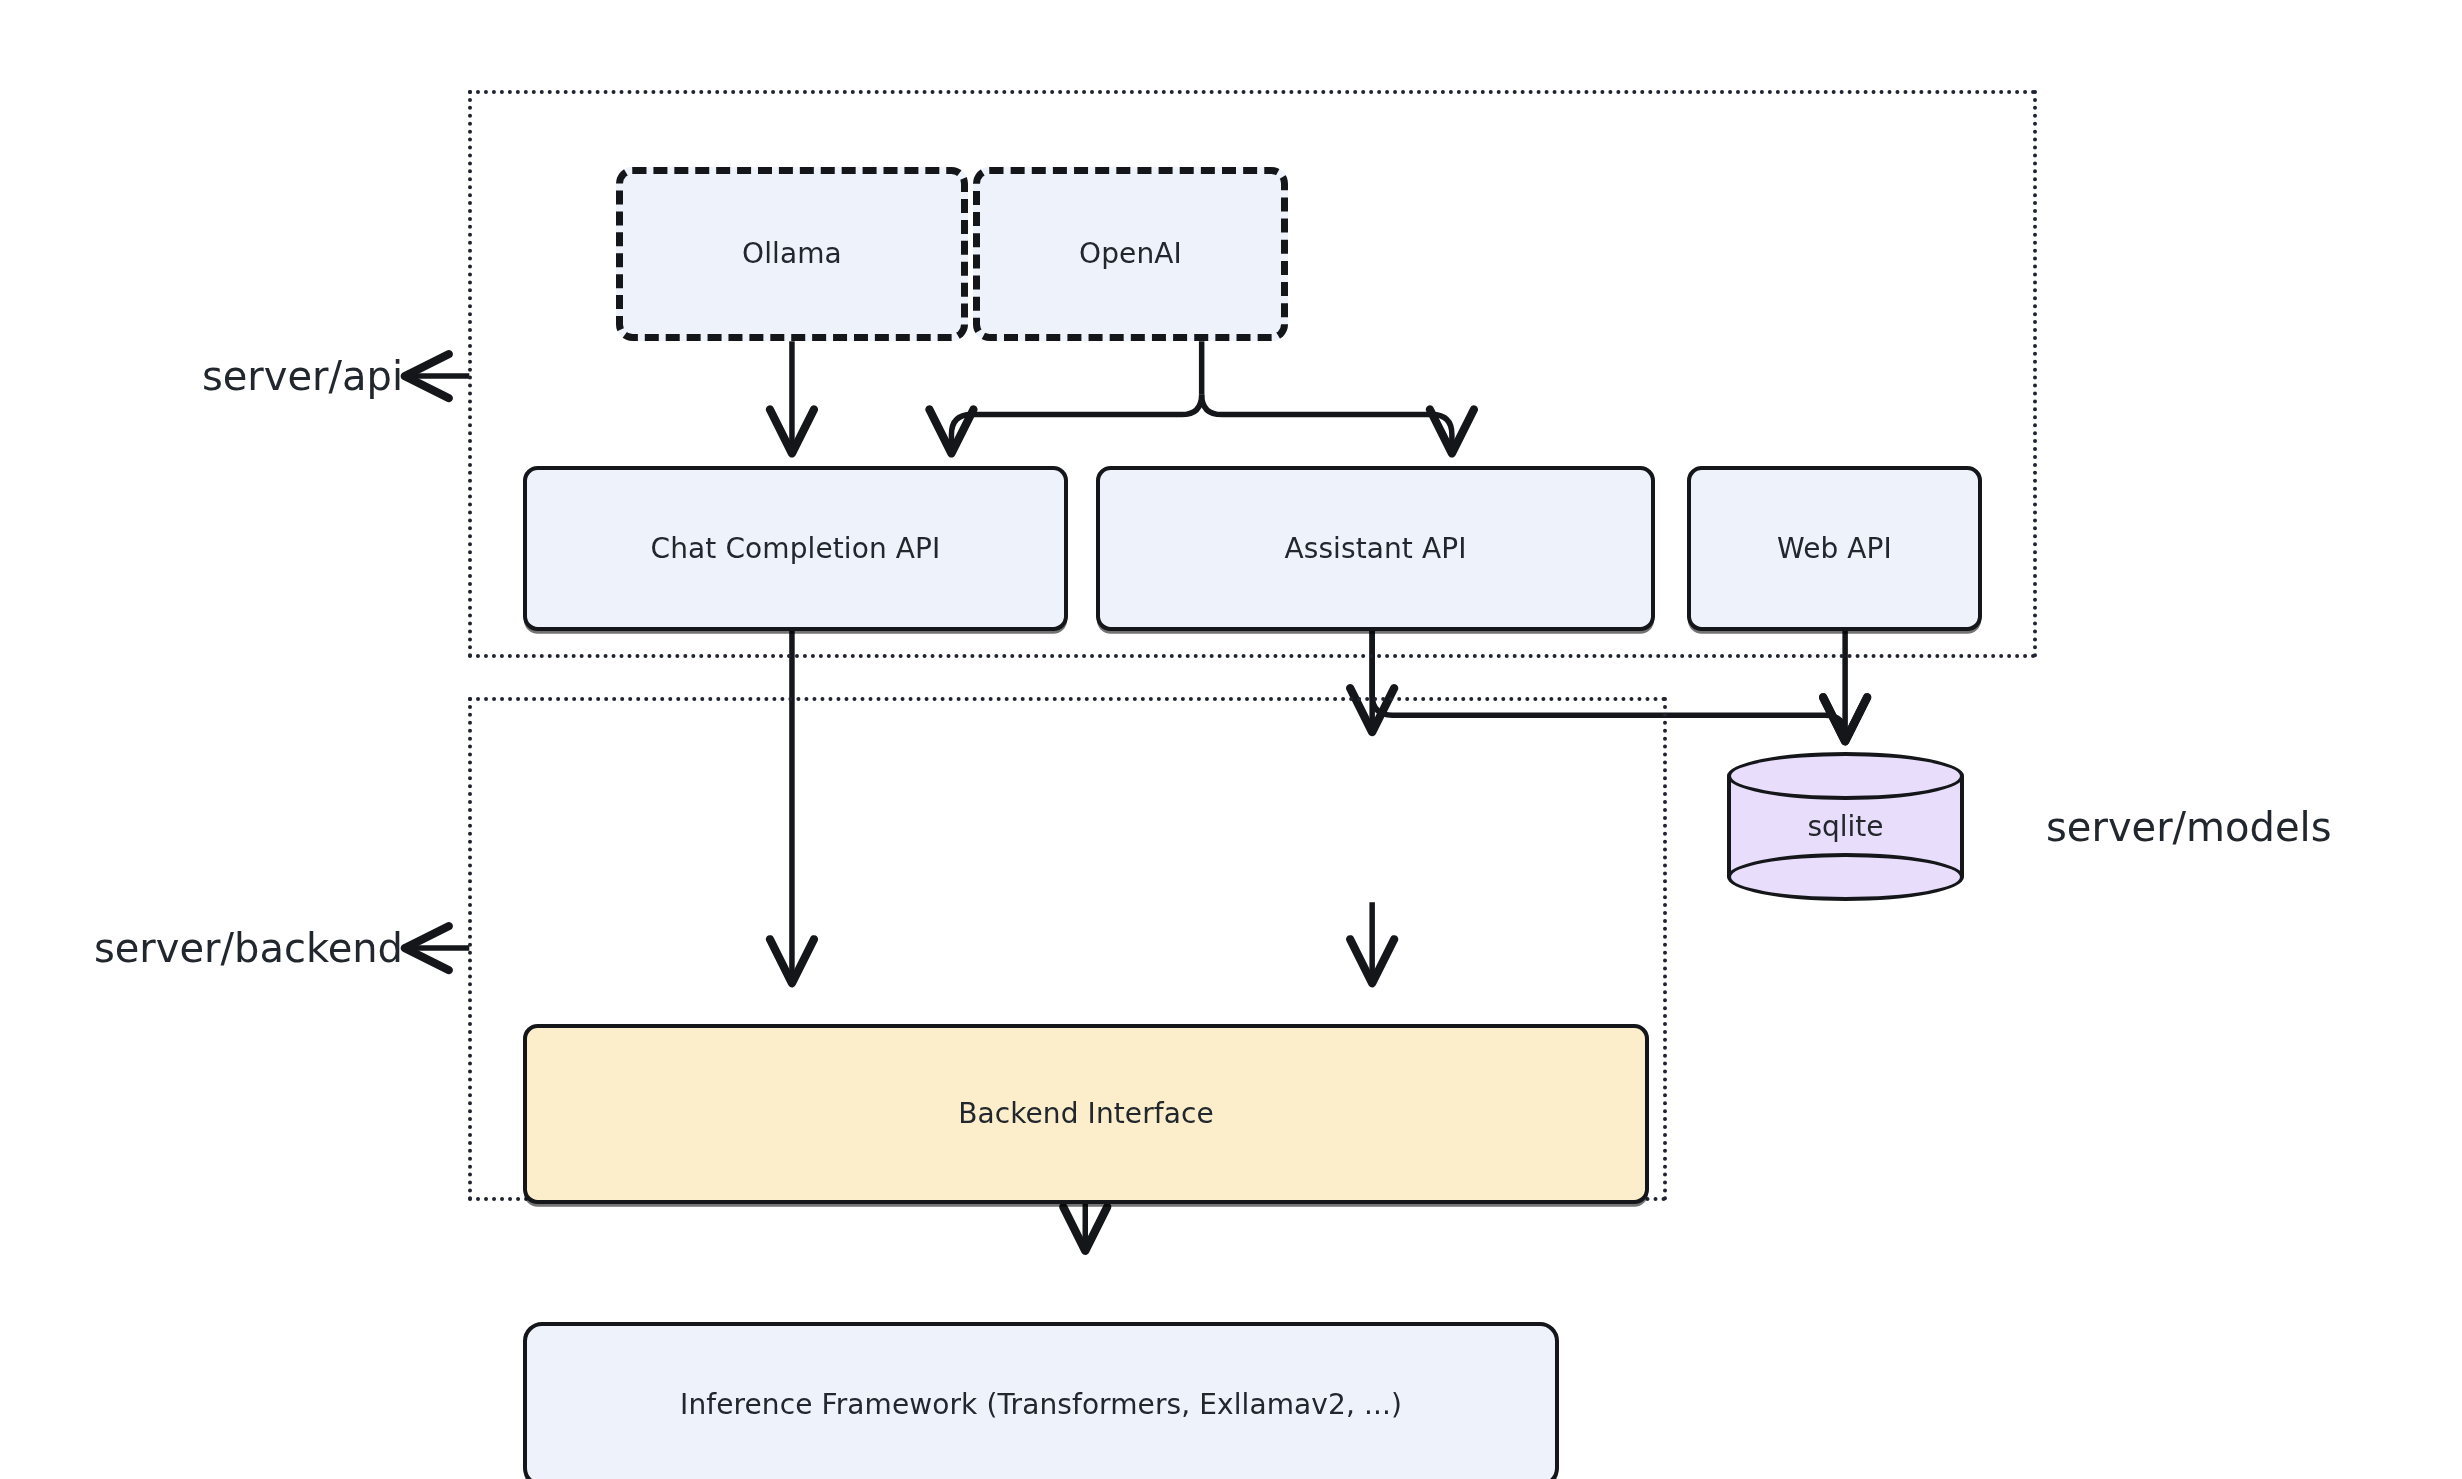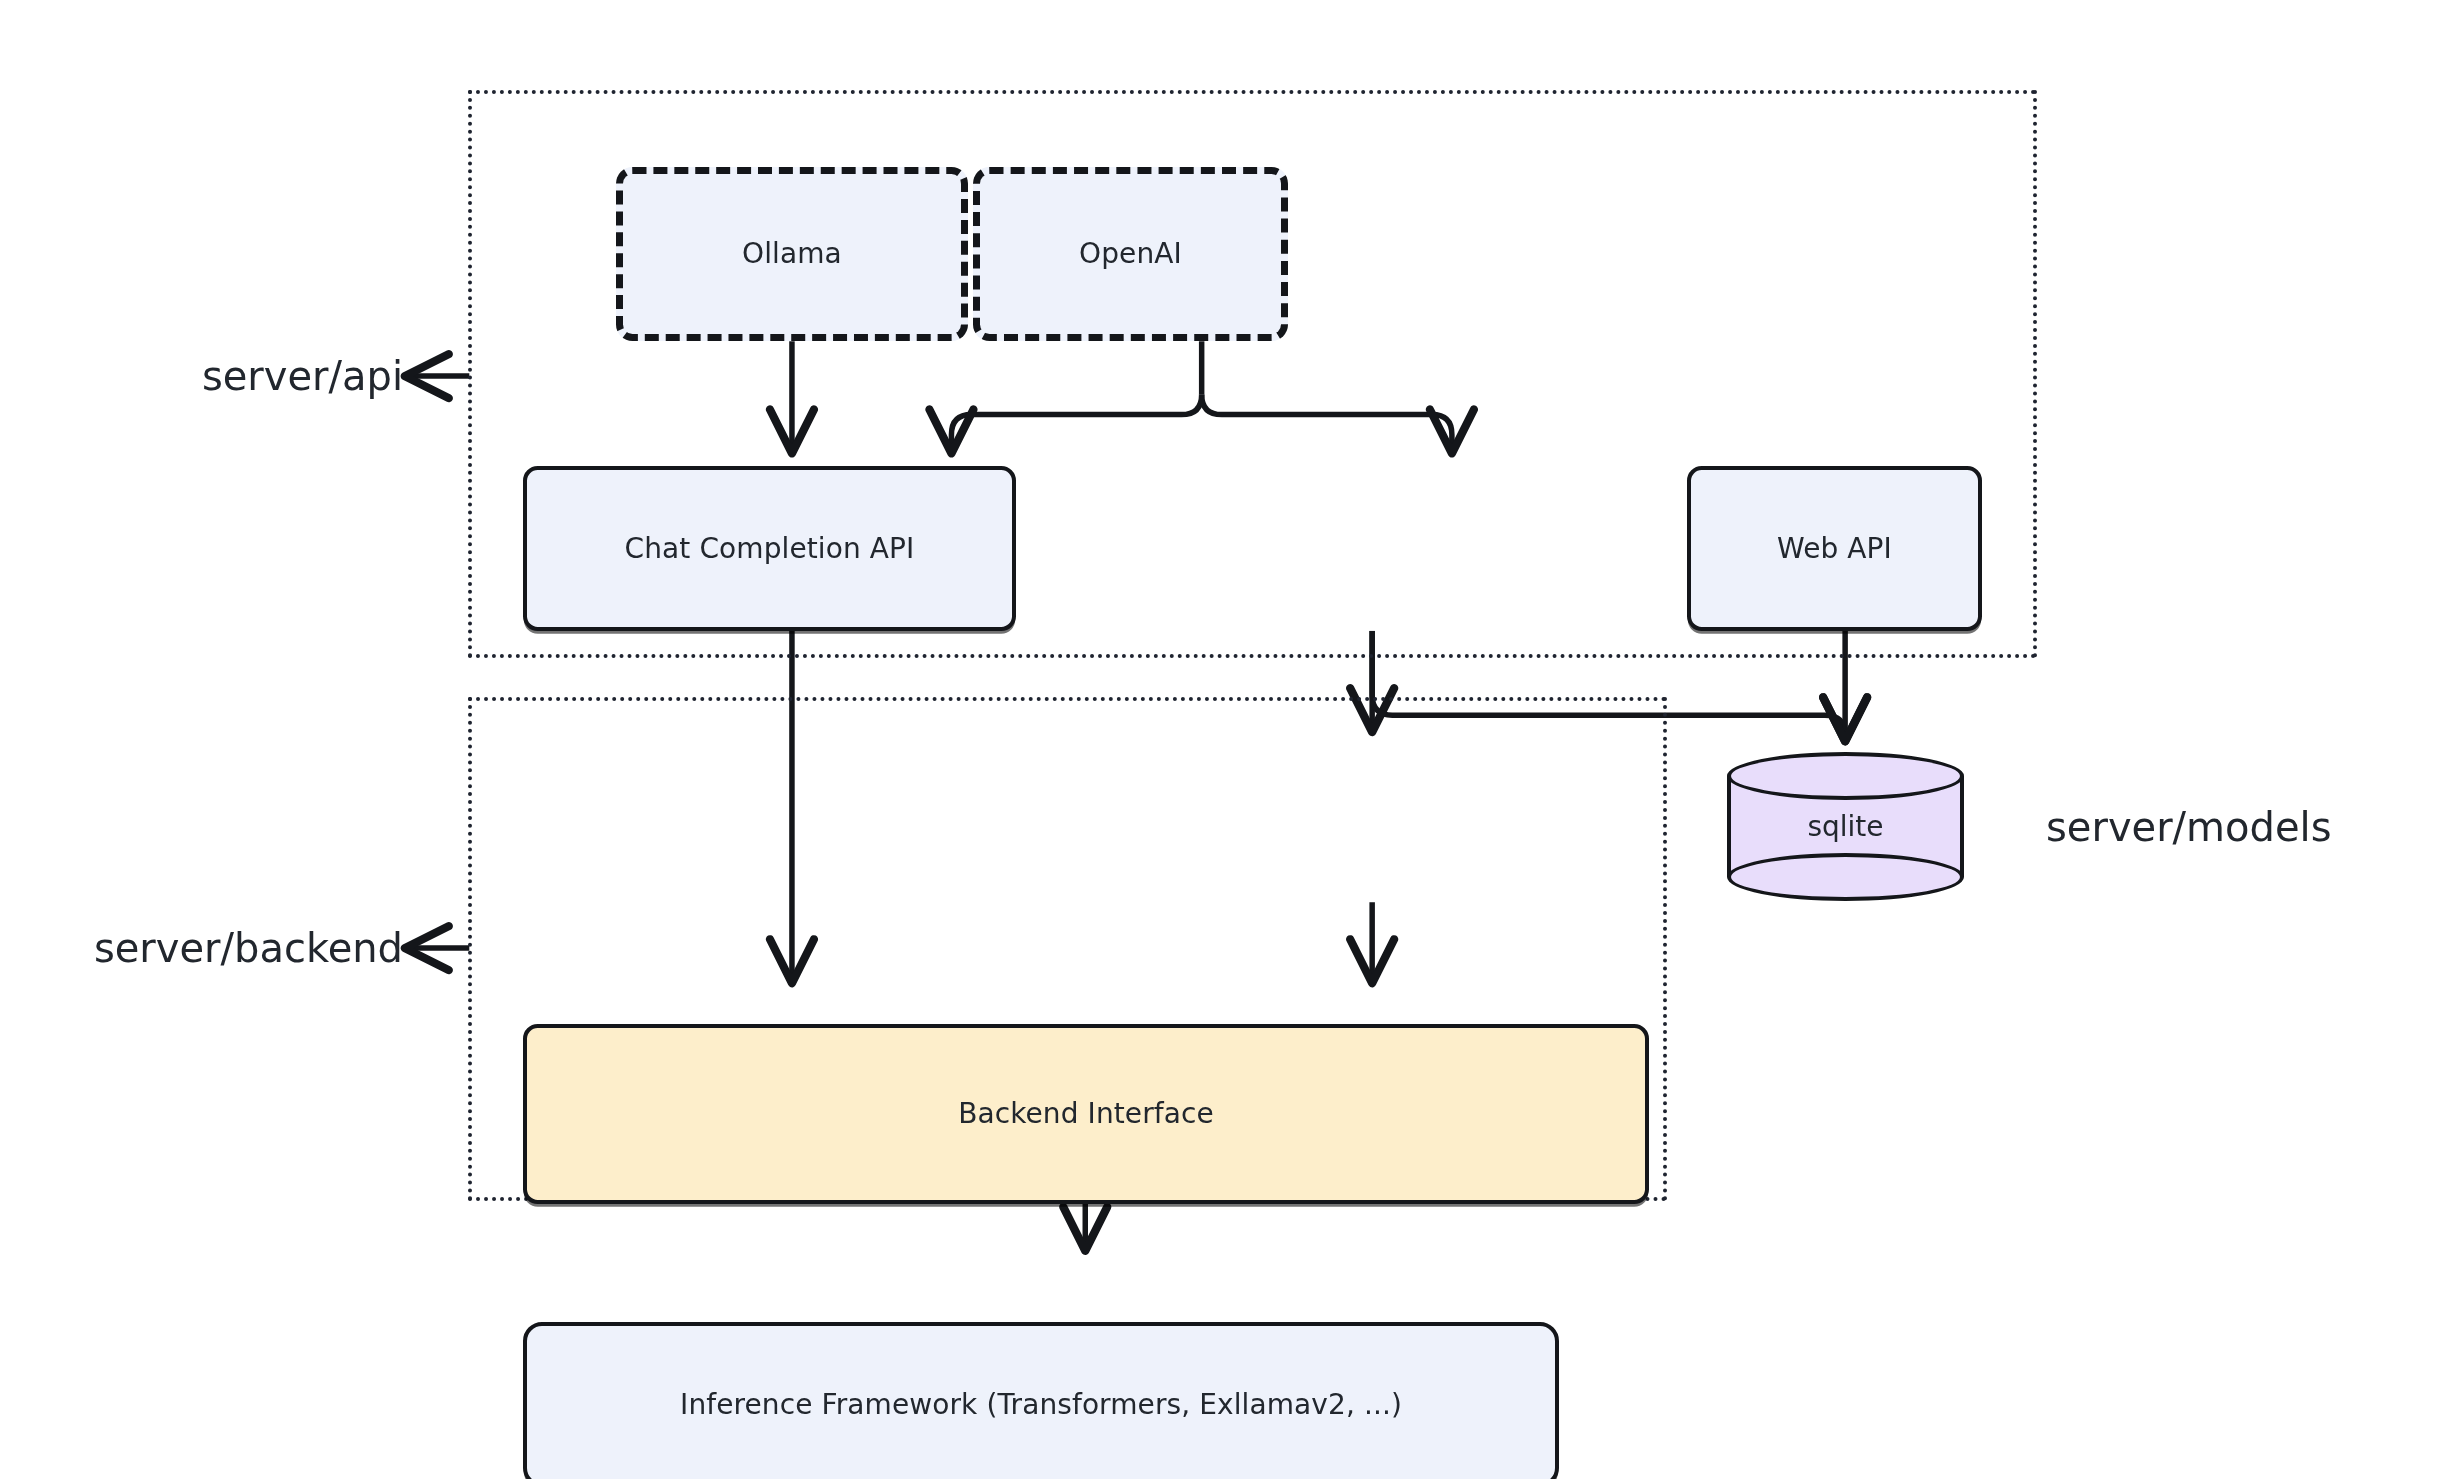--- a/index.html
+++ b/index.html
@@ -183,24 +183,27 @@
   <div class="group" style="left:468px; top:697px; width:1199px; height:504px;"></div>
 
   <div class="node dashed fs-46" style="left:616px; top:167px; width:352px; height:174px;">
     <span class="label">Ollama</span>
   </div>
 
   <div class="node dashed fs-46" style="left:973px; top:167px; width:315px; height:174px;">
     <span class="label">OpenAI</span>
   </div>
 
-  <div class="node solid fs-46" style="left:523px; top:466px; width:493px; height:165px;">
+  <div class="node solid fs-46" style="left:523px; top:466px; width:545px; height:165px;">
     <span class="label">Chat Completion API</span>
   </div>
 
+  <div class="node solid fs-46" style="left:1096px; top:466px; width:559px; height:165px;">
+    <span class="label">Assistant API</span>
+  </div>
 
   <div class="node solid fs-46" style="left:1687px; top:466px; width:295px; height:165px;">
     <span class="label">Web API</span>
   </div>
 
 
   <div class="cylinder" style="left:1727px; top:752px; width:237px; height:149px;text-decoration:underline;">
     <div class="cyl-body"></div>
     <div class="cyl-bottom"></div>
     <div class="cyl-top"></div>

